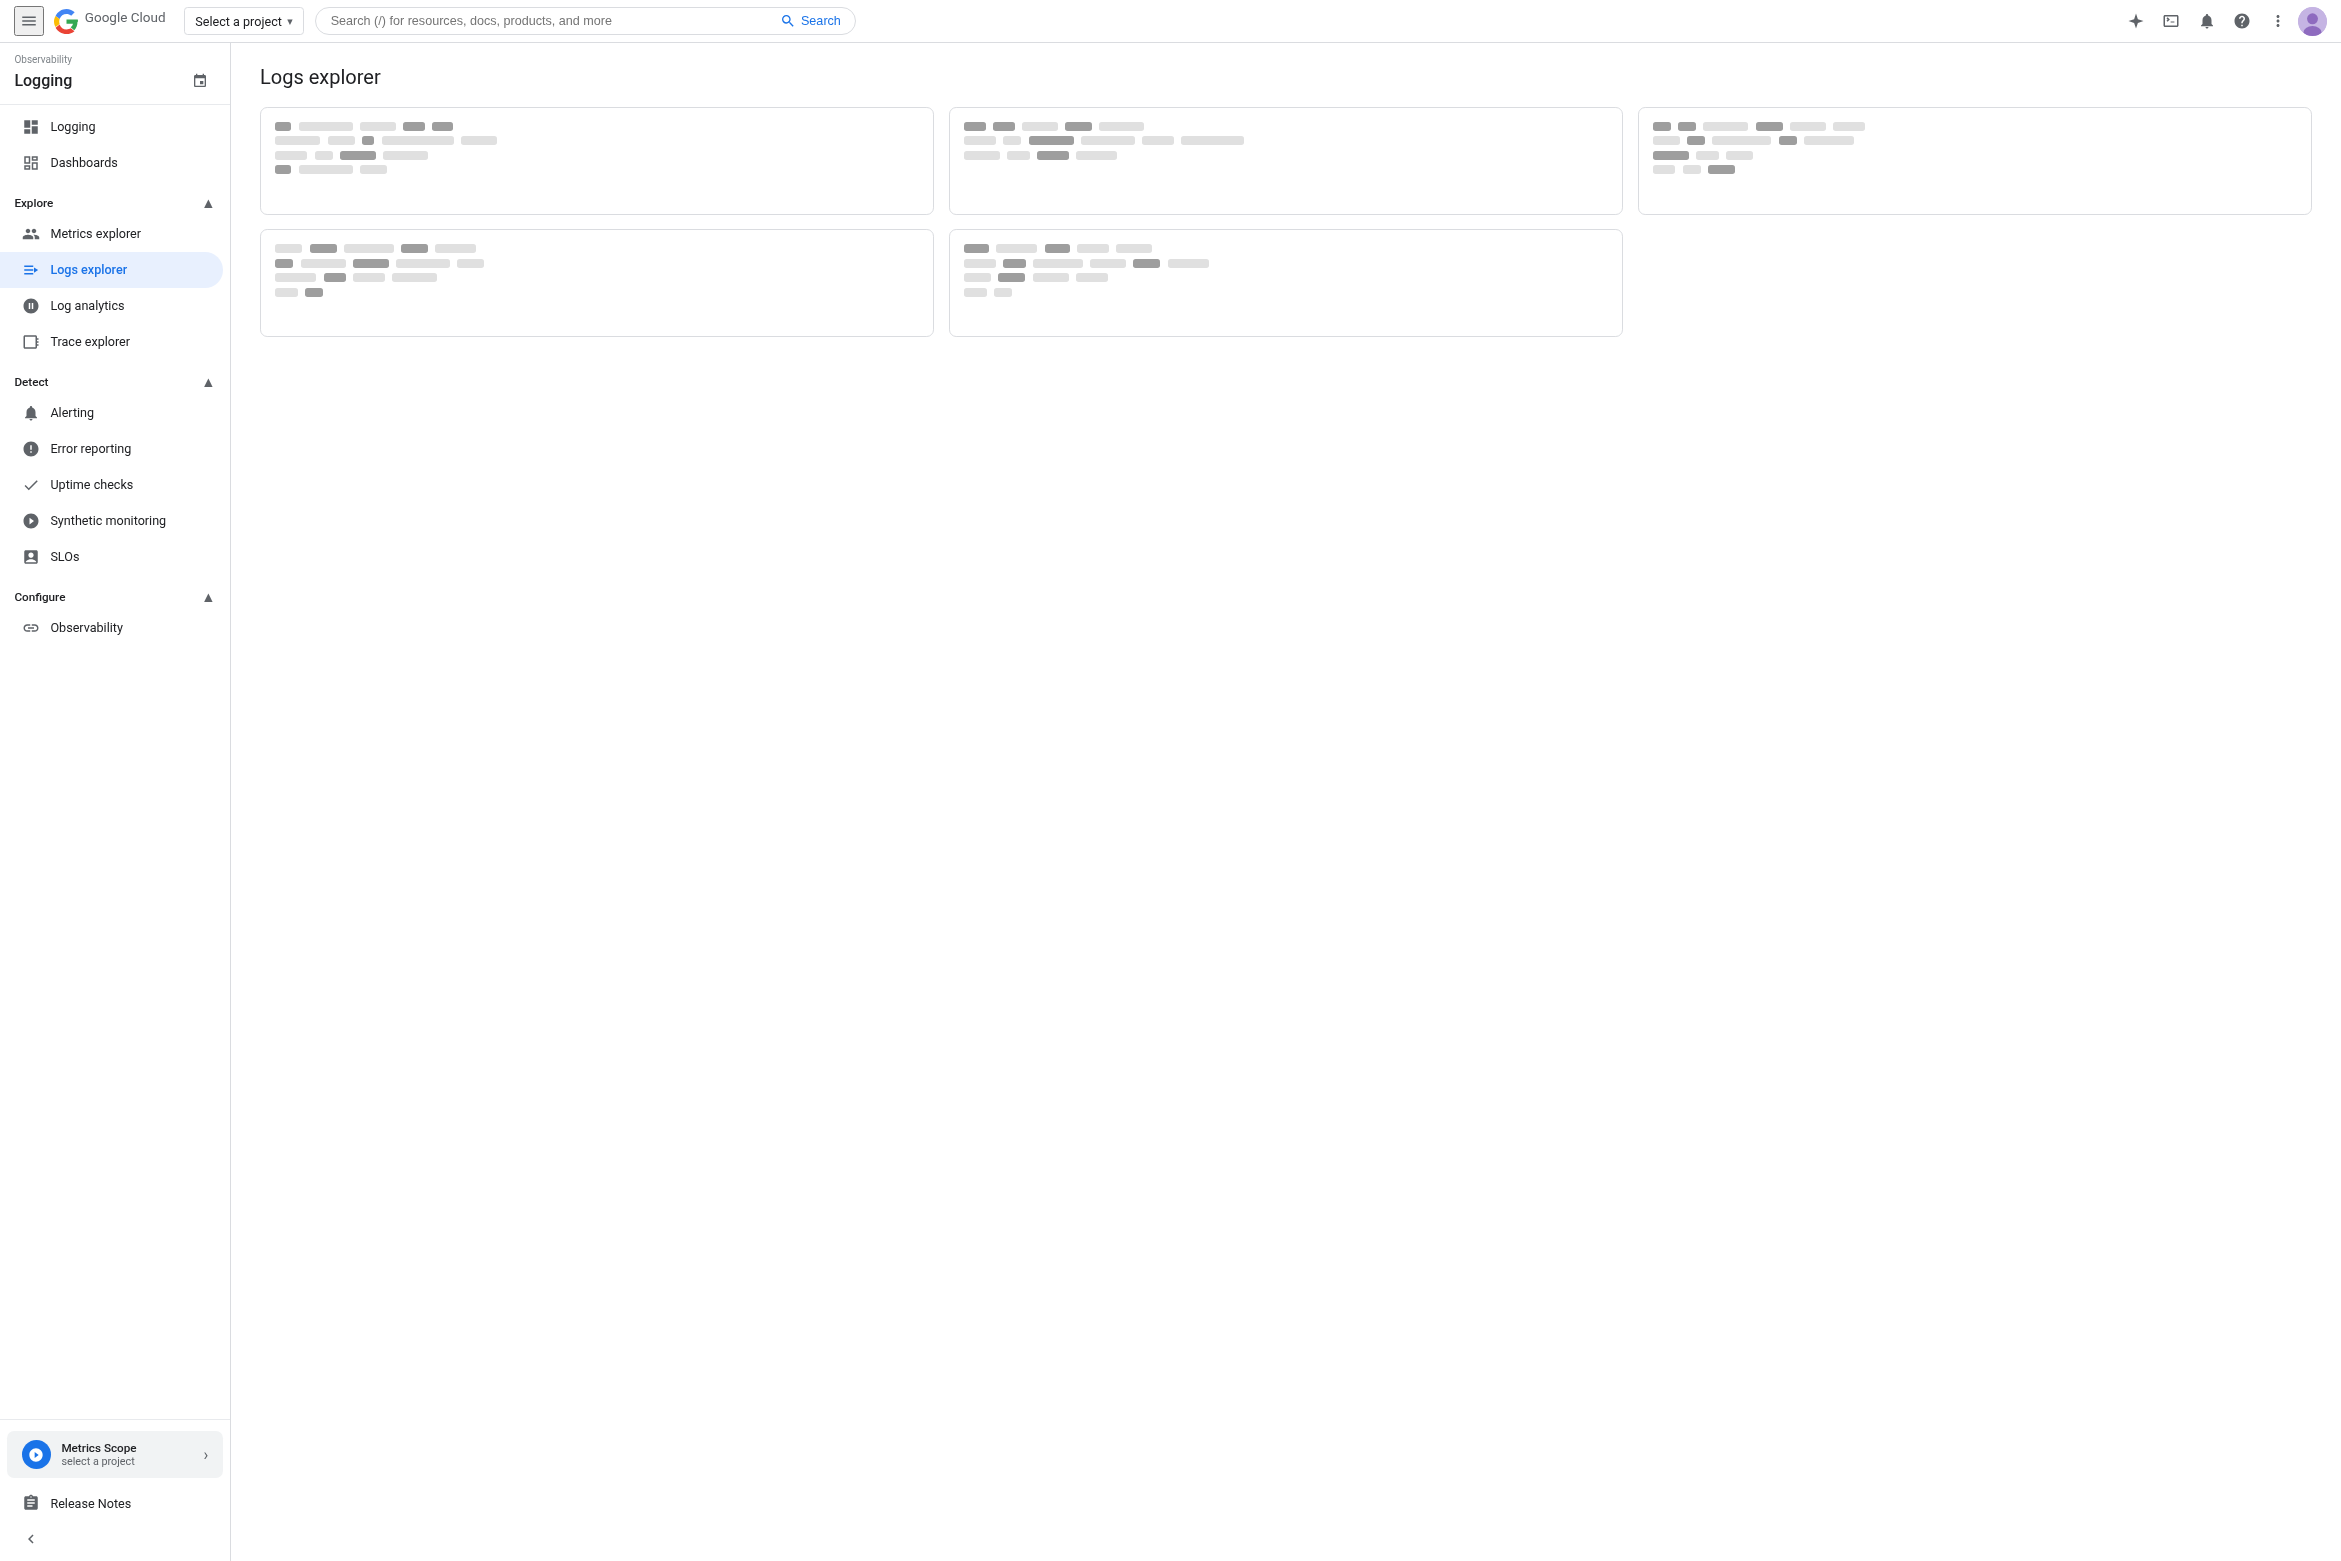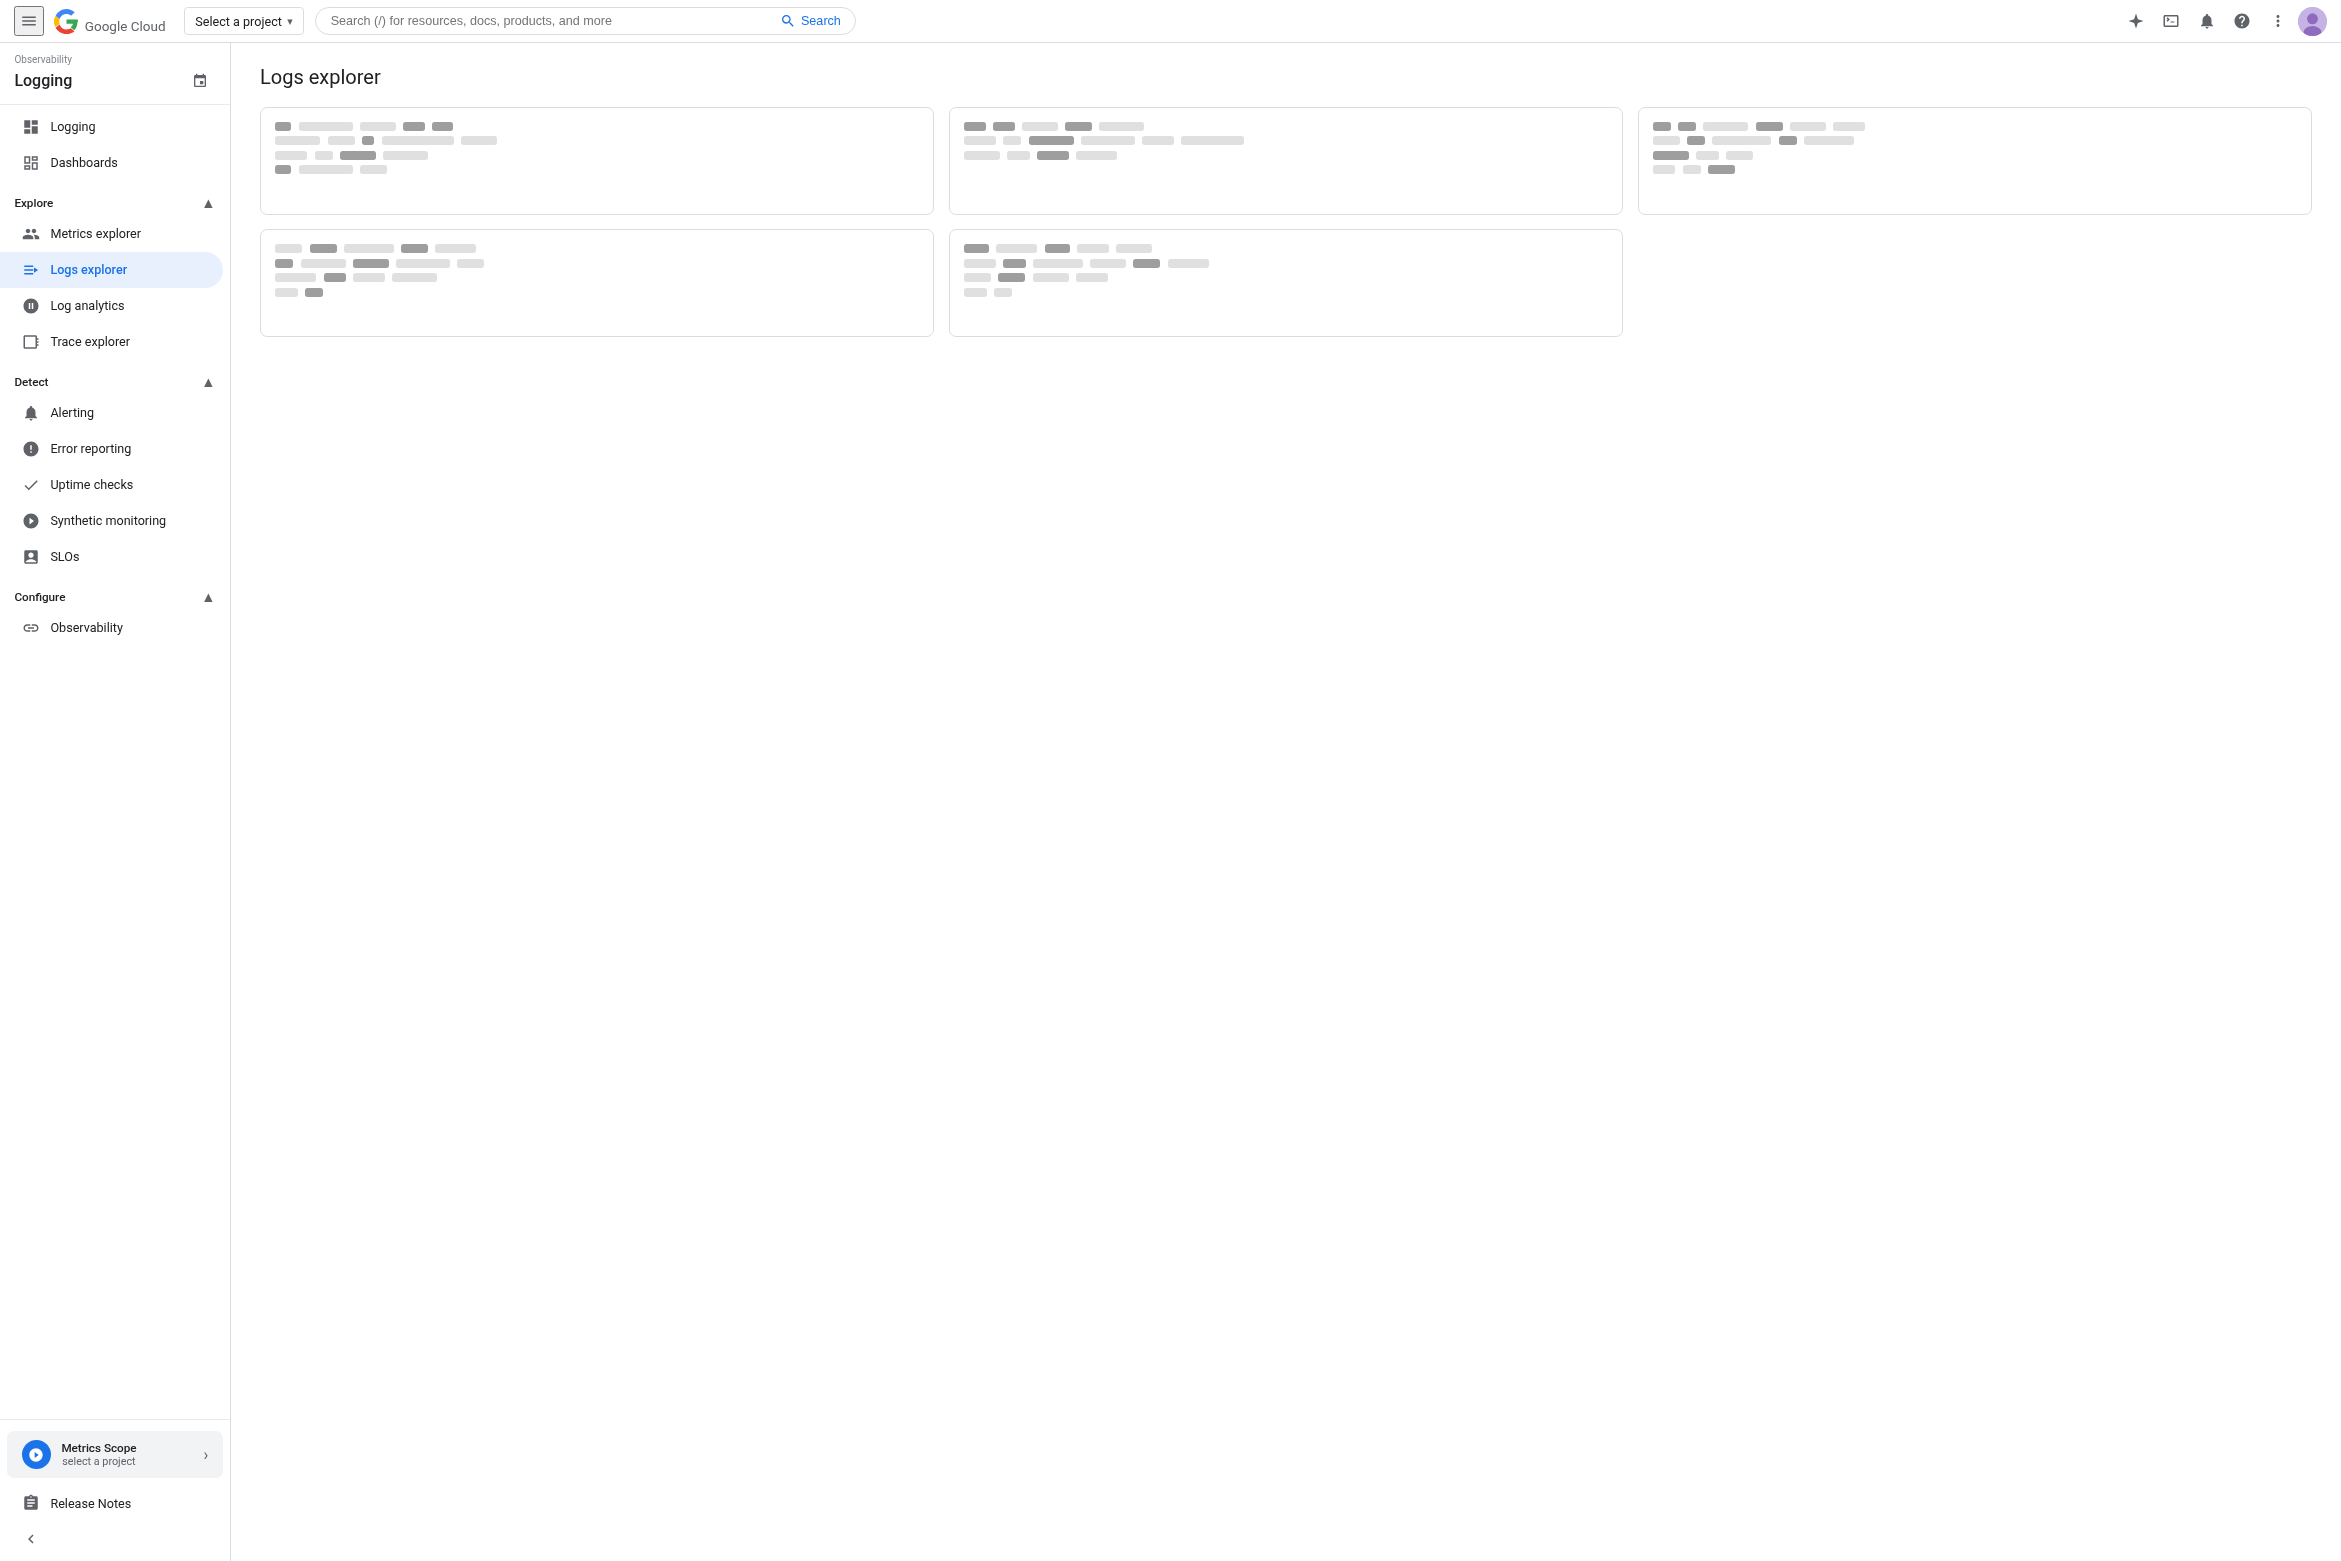--- a/index.html
+++ b/index.html
@@ -10,21 +10,21 @@
       height: 43px;
       display: flex;
       align-items: center;
       padding: 0 14.4px;
       border-bottom: 0.9px solid #dadce0;
       gap: 10.8px;
       flex-shrink: 0;
       background: #fff;
     }
     .topbar-menu-icon { cursor: pointer; color: #5f6368; font-size: 18px; padding: 3.6px; }
-    .google-cloud-logo { display: flex; align-items: flex-end; gap: 5.4px; margin-right: 7.2px; }
+    .google-cloud-logo { display: flex; align-items: flex-start; gap: 5.4px; margin-right: 7.2px; }
     .google-cloud-logo .logo-text { font-size: 13.5px; color: #5f6368; font-weight: 400; }
     .project-selector {
       display: flex; align-items: center; gap: 5.4px;
       border: 0.9px solid #dadce0; border-radius: 3.6px;
       padding: 5.4px 10.8px; cursor: pointer; font-size: 12.6px; color: #202124;
       white-space: nowrap;
     }
     .project-selector .chevron { color: #5f6368; font-size: 10.8px; }
     .search-bar {
       flex: 1; display: flex; align-items: center;
@@ -93,21 +93,21 @@
     .nav-section-header .chevron { font-size: 14.4px; color: #5f6368; }
     .sidebar-bottom {
       border-top: 0.9px solid #e8eaed;
       padding: 3.6px 0;
     }
     .metrics-scope-item {
       display: flex; align-items: center; justify-content: space-between;
       padding: 9px 14.4px; cursor: pointer; background: #f1f3f4;
       border-radius: 7.2px; margin: 7.2px;
     }
-    .metrics-scope-left { display: flex; align-items: center; gap: 10.8px; text-align: center; }
+    .metrics-scope-left { display: flex; align-items: center; gap: 10.8px; }
     .metrics-scope-icon {
       width: 29px; height: 29px; border-radius: 50%; background: #1a73e8;
       display: flex; align-items: center; justify-content: center; color: #fff; font-size: 12.6px;
     }
     .metrics-scope-text .title { font-size: 11.7px; font-weight: 500; color: #202124; }
     .metrics-scope-text .subtitle { font-size: 10.8px; color: #5f6368; }
     .release-notes-item {
       display: flex; align-items: center; gap: 10.8px;
       padding: 9px 21.6px; cursor: pointer; font-size: 12.6px; color: #202124;
     }

